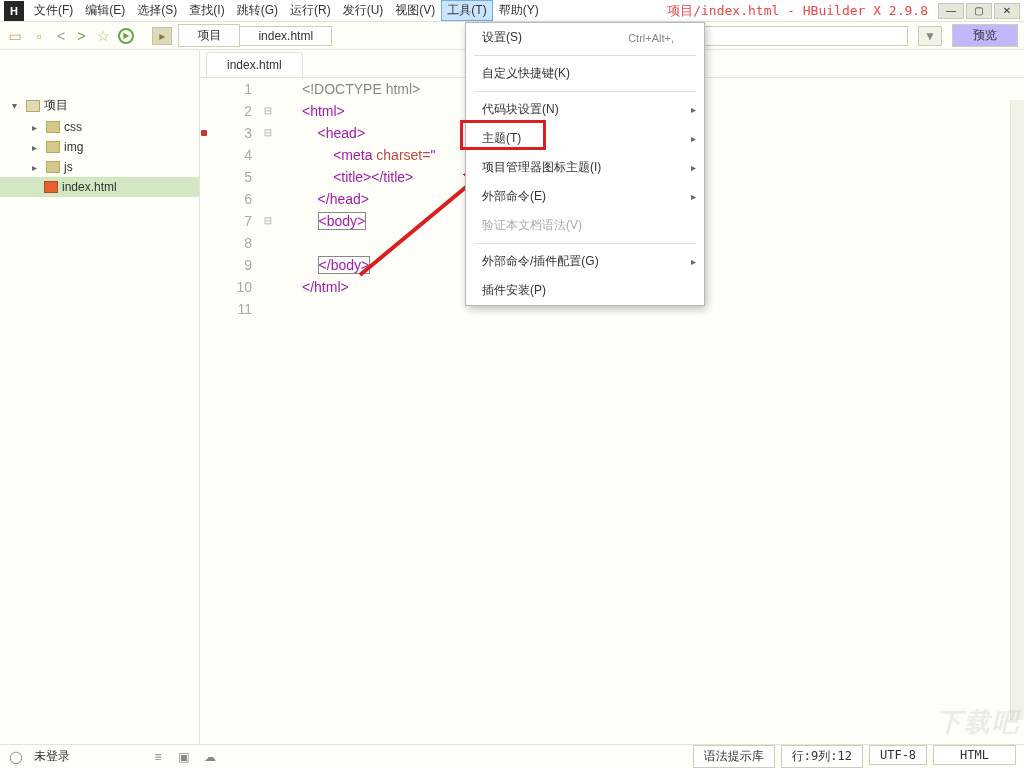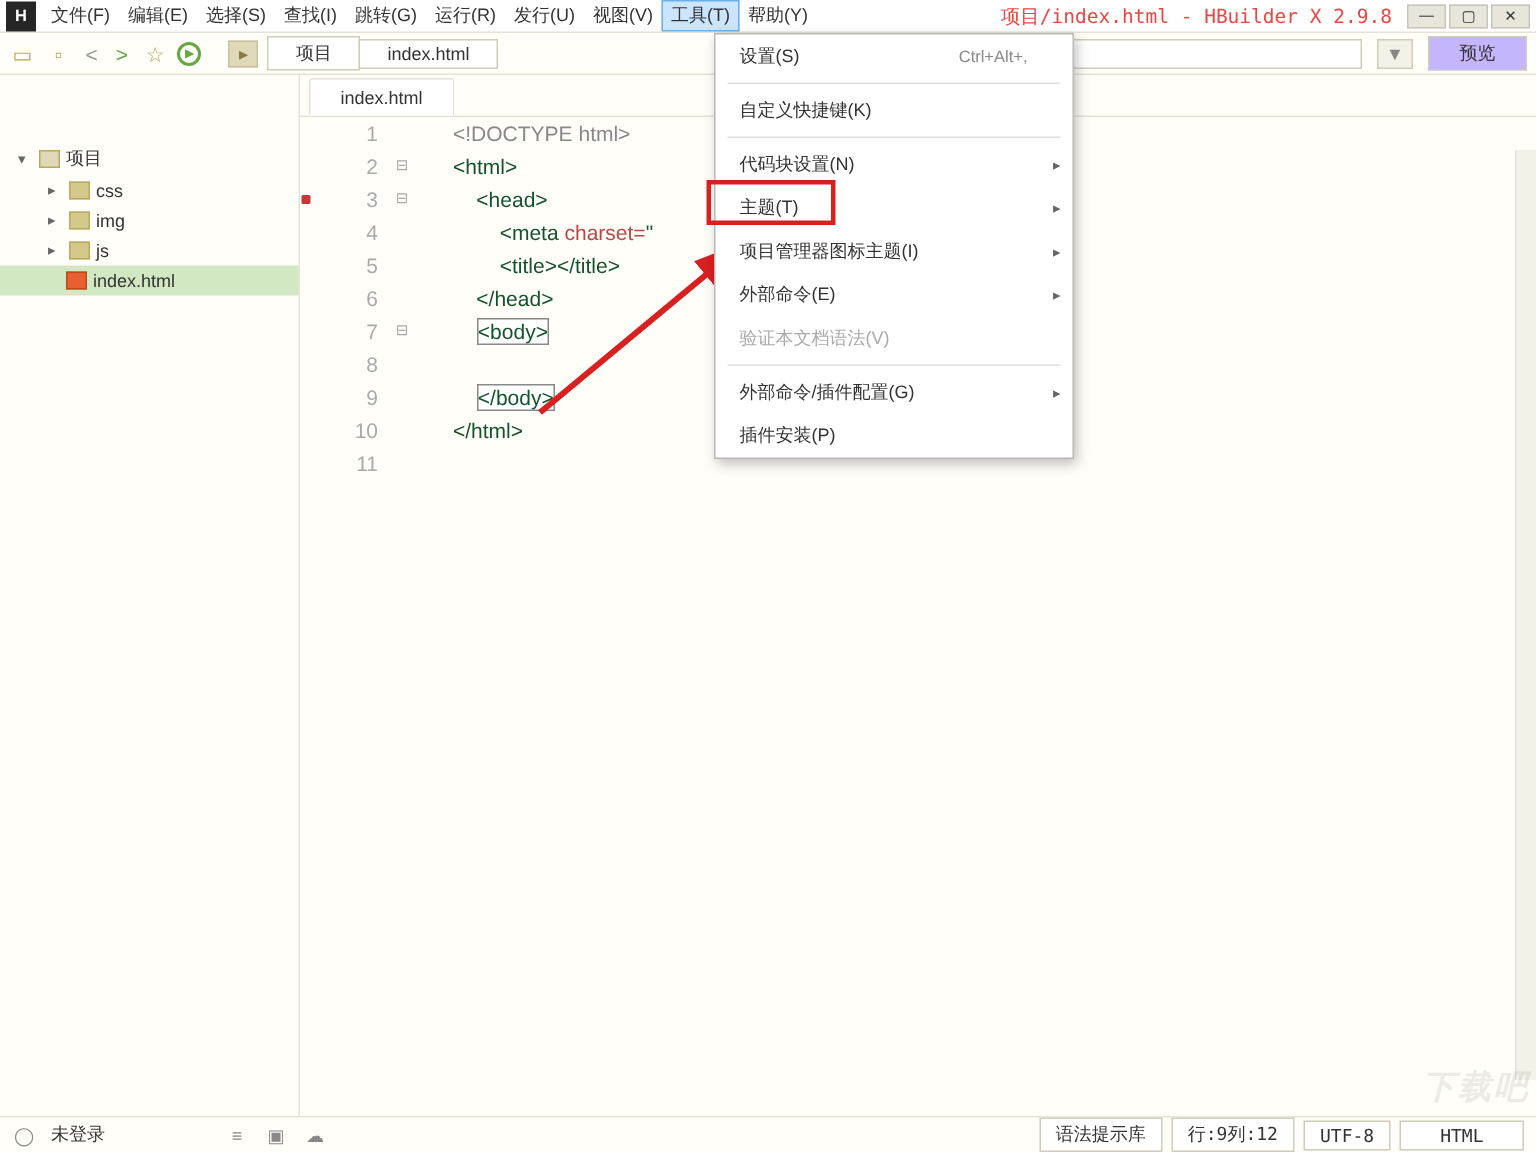--- a/index.html
+++ b/index.html
@@ -51,46 +51,46 @@
 .gutter { width:50px; text-align:right; padding-right:8px; color:#aaa; background:#fffef8; }
 .gutter-line { height:22px; line-height:22px; }
 .fold { width:16px; color:#aaa; background:#fffef8; }
 .fold div { height:22px; line-height:22px; text-align:center; font-size:10px; }
 .bp { width:10px; }
 .bp div { height:22px; }
 .bp .mark { position:relative; }
 .bp .mark::before { content:""; position:absolute; left:1px; top:8px; width:6px; height:6px; background:#c43838; border-radius:1px; }
 .code { flex:1; padding-left:6px;margin-left:20px; }
 .code-line { height:22px; line-height:22px; white-space:pre; }
-.tag-b { color:#14532d; }
+.tag-b { color:#a21caf; }
 .attr { color:#b84848; }
 .doctype { color:#888; }
 .caret-box { border:1px solid #888; background:#fff; }
 
 
-.dropdown { position:absolute; left:476px; top:22px; width:240px; background:#fff; border:1px solid #b8b8b8; box-shadow:2px 3px 8px rgba(0,0,0,0.25); z-index:20; }
+.dropdown { position:absolute; left:465px; top:22px; width:240px; background:#fff; border:1px solid #b8b8b8; box-shadow:2px 3px 8px rgba(0,0,0,0.25); z-index:20; }
 .dd-item { padding:6px 30px 6px 16px; display:flex; justify-content:space-between; align-items:center; position:relative; }
 .dd-item.disabled { color:#aaa;align-items:center; }
 .dd-sep { height:1px; background:#e0e0e0; margin:3px 8px; }
 .dd-sub::after { content:"▸"; position:absolute; right:8px; font-size:10px; color:#666; }
 .dd-highlight { position:absolute; border:3px solid #d92020; pointer-events:none; }
 .dd-shortcut { color:#888; font-size:11px; }
 
 
 .arrow-svg { position:absolute; left:350px; top:155px; z-index:15; pointer-events:none; }
 
 
 .statusbar { height:24px; background:#fffef8; border-top:1px solid #e5e3d8; display:flex; align-items:center; padding:0 8px; gap:10px; font-size:12px; }
 .sb-icon { color:#888; width:16px; height:16px; display:flex; align-items:center; justify-content:center; }
 .sb-left { display:flex; align-items:center; gap:10px; }
-.sb-right { margin-left:auto; display:flex; align-items:center; gap:6px; }
+.sb-right { margin-left:auto; display:flex; align-items:flex-start; gap:6px; }
 .sb-seg { border:1px solid #d0ccb8; padding:2px 10px; background:#fff; font-family:Consolas,monospace; }
 
 
-.watermark { position:absolute; right:4px; bottom:28px; font-size:22px; color:rgba(150,150,150,0.18); font-weight:bold; letter-spacing:2px; pointer-events:none; font-style:italic; }
+.watermark { position:absolute; right:4px; bottom:28px; font-size:26px; color:rgba(150,150,150,0.18); font-weight:bold; letter-spacing:2px; pointer-events:none; font-style:italic; }
 .scrollbar-v { position:absolute; right:0; top:50px; width:14px; height:calc(100% - 74px); background:#f4f2e6; border-left:1px solid #e5e3d8; }
 </style>
 </head>
 <body>
 
 <div class="menubar">
   <div class="app-icon">H</div>
   <div class="menu-item">文件(F)</div>
   <div class="menu-item">编辑(E)</div>
   <div class="menu-item">选择(S)</div>

